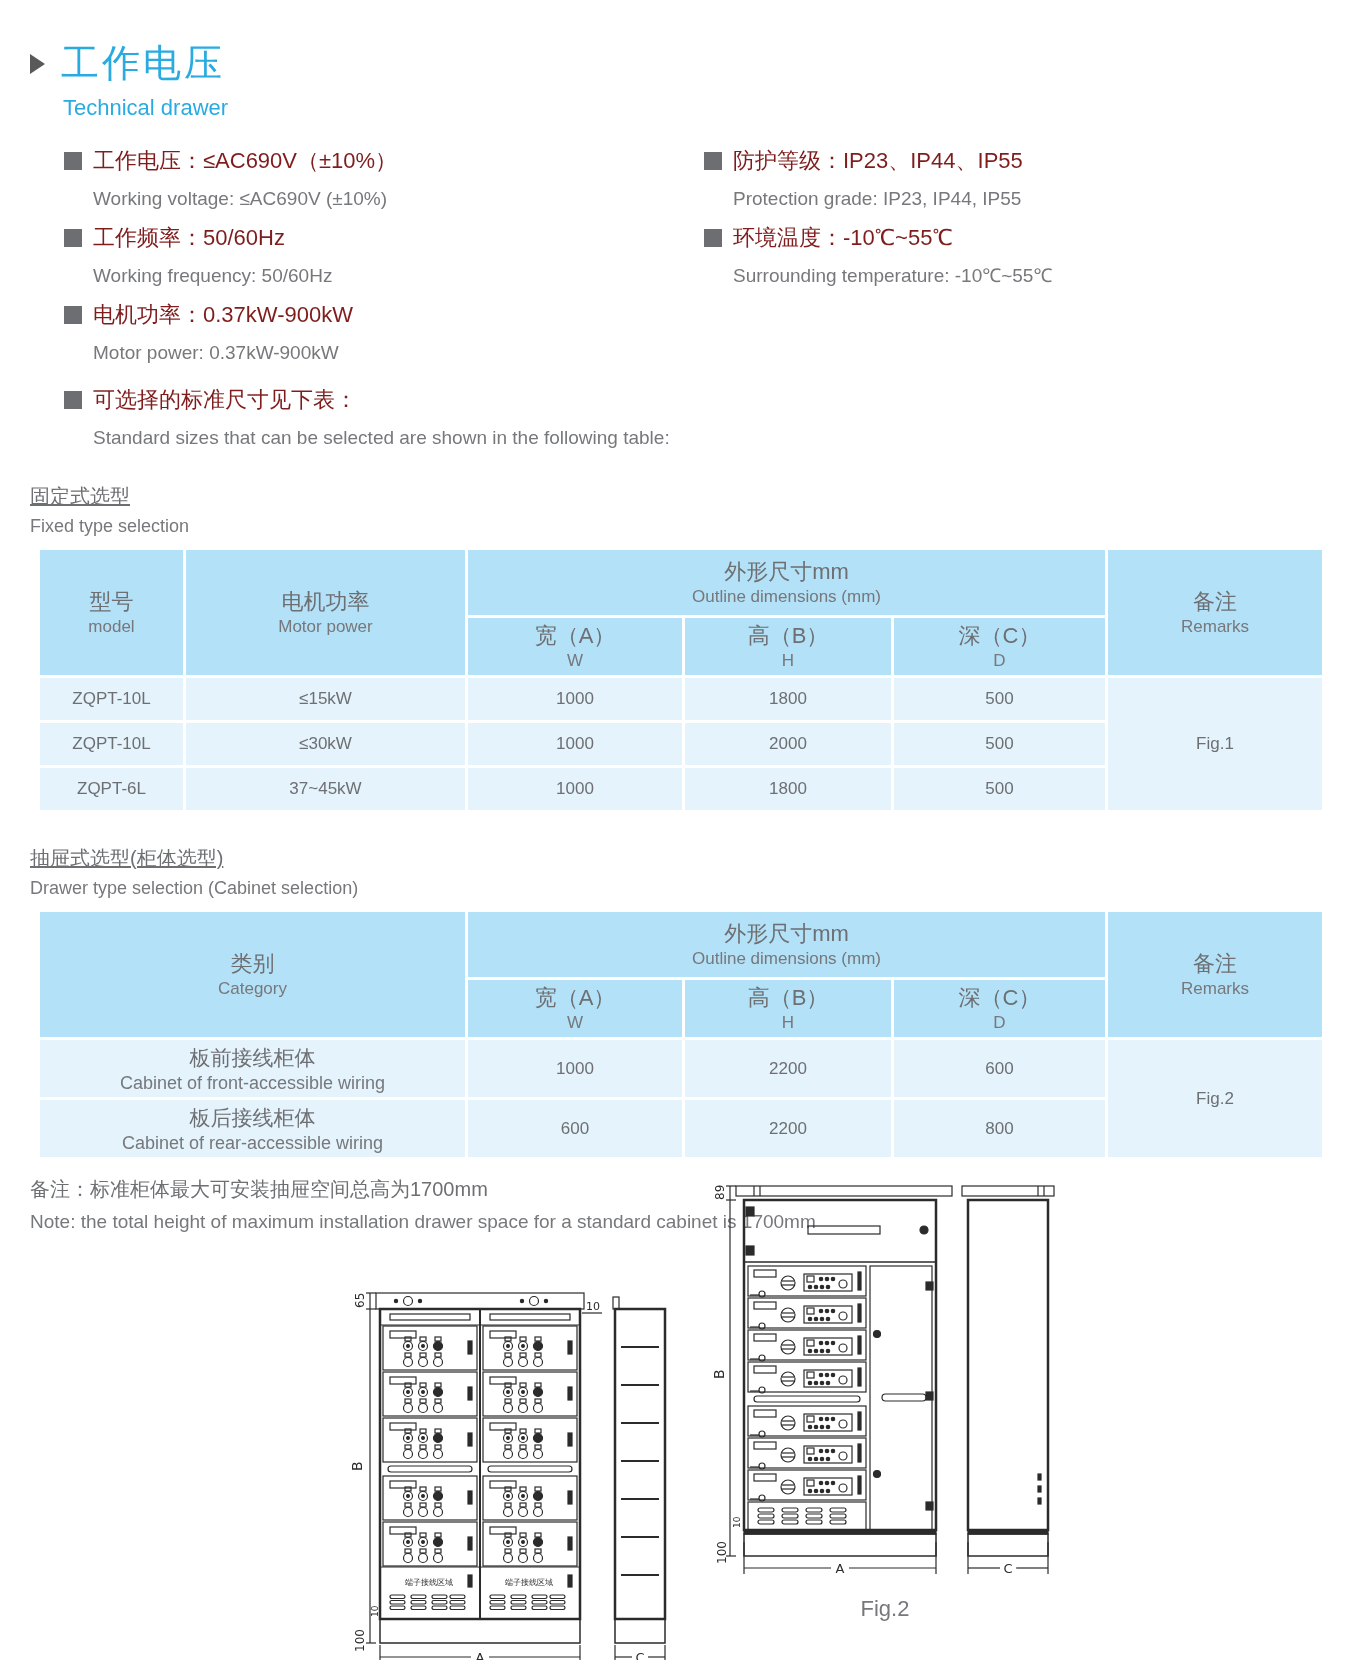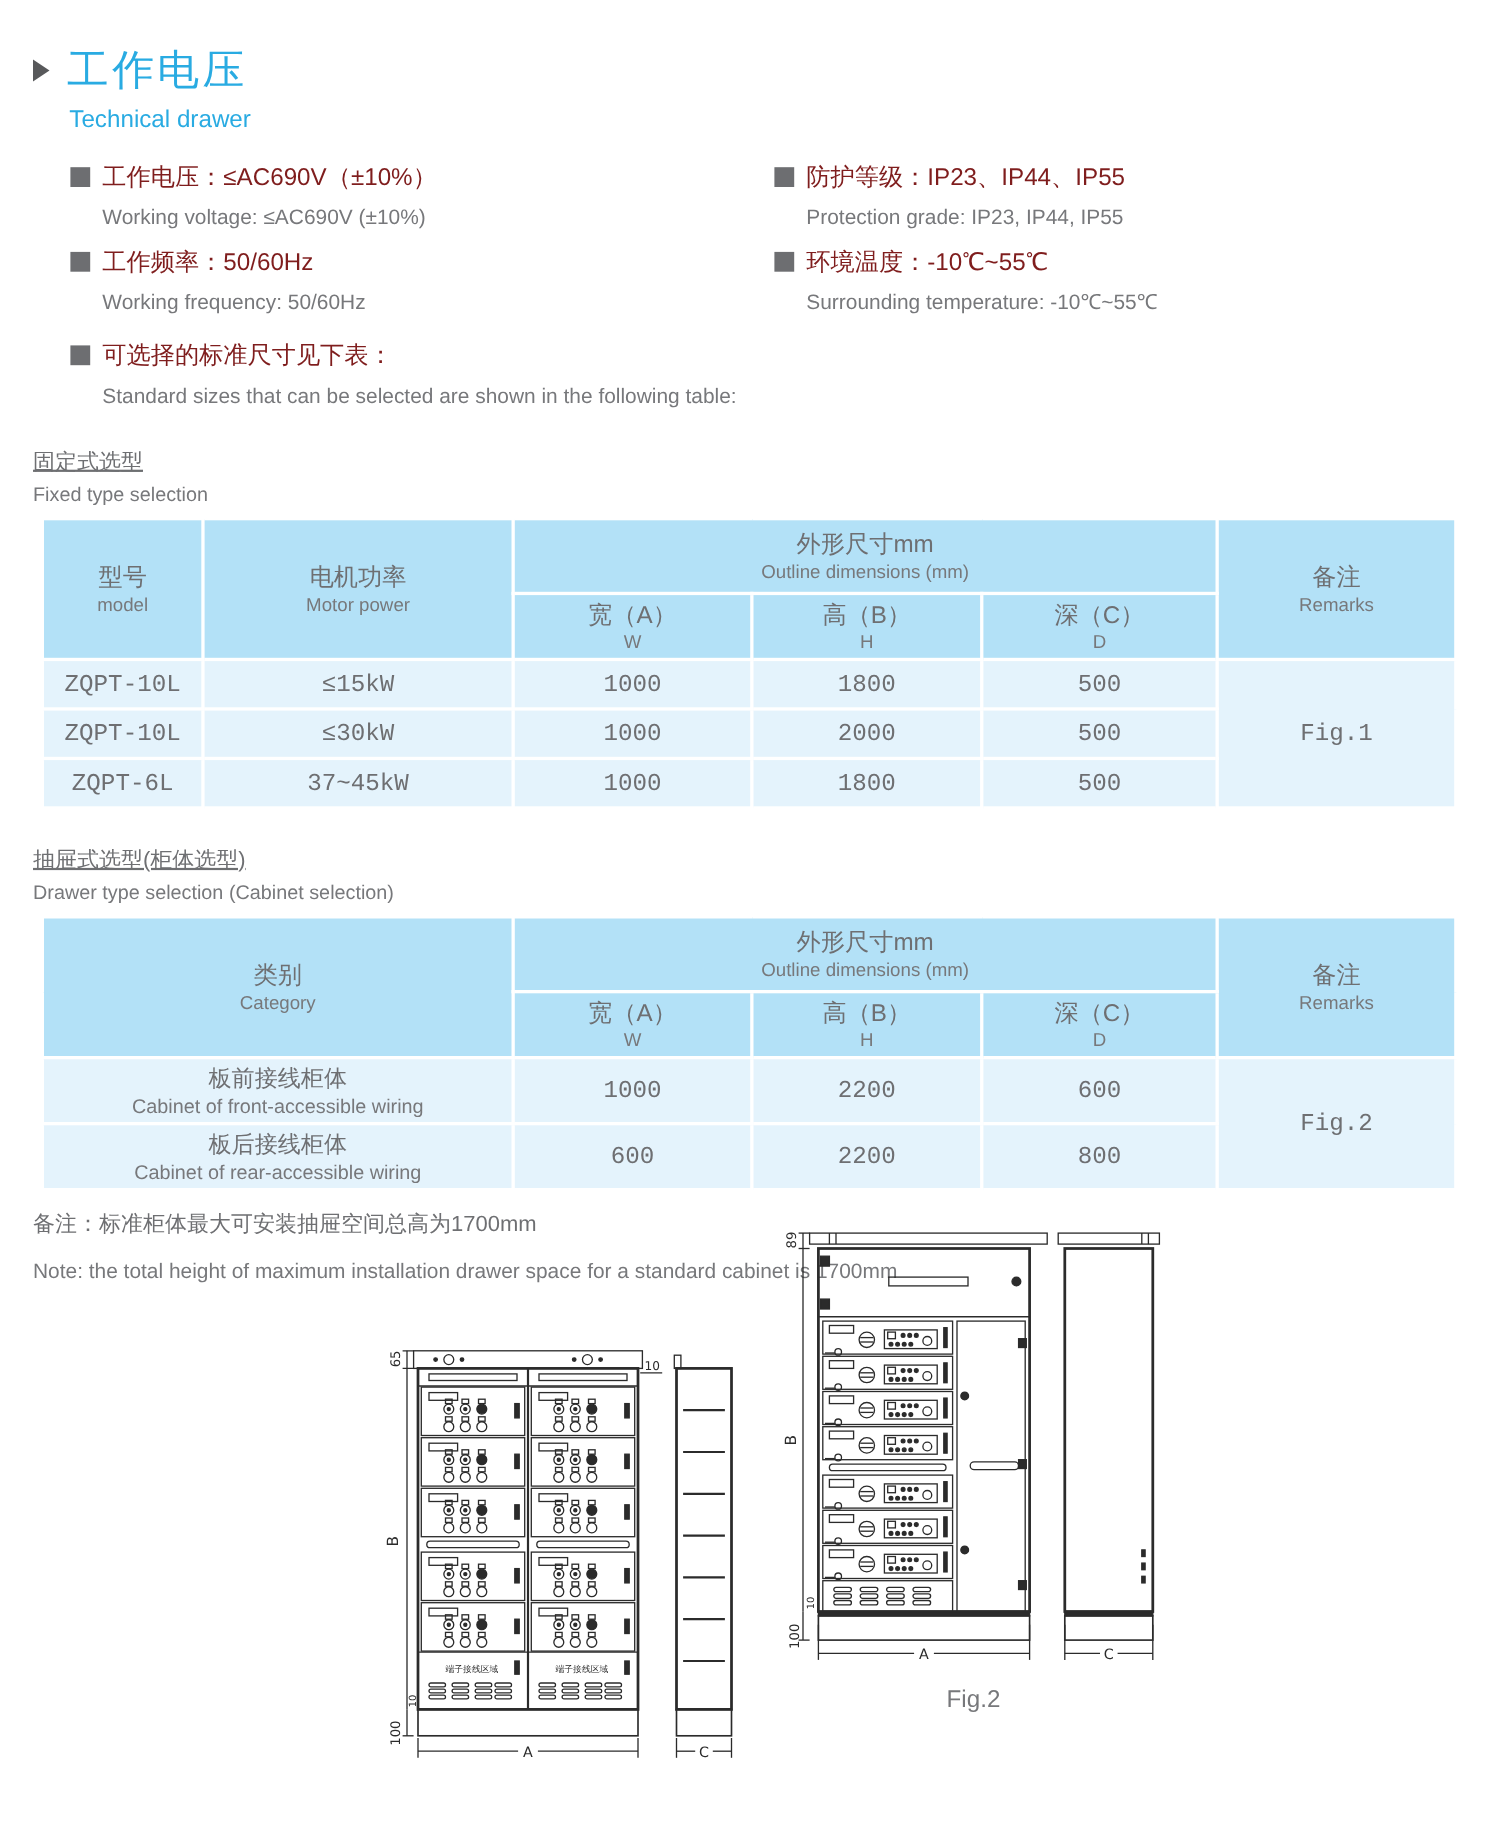--- a/index.html
+++ b/index.html
@@ -32,31 +32,31 @@
   .tbl-label-en { font-size:18px; color:#77787b; margin:6px 0 10px 0; }
 
   
   table { border-collapse:collapse; table-layout:fixed; width:1285px; margin-left:7px; }
   th, td { border:3px solid #ffffff; text-align:center; vertical-align:middle;
            font-weight:normal; padding:0; }
   thead th { background:#b3e1f7; }
   tbody td { background:#e4f3fc; }
   .zh { display:block; font-size:22px; color:#6e6f72; line-height:28px; }
   .en { display:block; font-size:17px; color:#77787b; line-height:22px; }
-  .cell-num { font-size:22px; color:#6e6f72;font-family:Liberation Mono, monospace; }
+  .cell-num { font-size:17px; color:#6e6f72; }
   .hdr1 { height:68px; }
   .hdr2 { height:60px; }
   .row-fixed { height:45px; }
   .row-drawer { height:60px; }
   .cat-zh { font-size:21px; }
   .cat-en { font-size:18px; }
 
   
   .note-zh { font-size:20px; color:#6e6f72; margin-top:16px; }
-  .note-en { font-size:19px; color:#77787b; margin-top:20px; }
+  .note-en { font-size:19px; color:#77787b; margin-top:8px; }
 
   
   .figures { position:relative; height:470px; margin-top:16px; }
   .fig-group { position:absolute; text-align:center; }
   .fig-one { left:300px; top:30px; }
   .fig-two { left:670px; top:-75px; }
   .fig-caption { font-size:22px; color:#77787b; margin-top:6px; }
   svg text { font-family:"DejaVu Sans", sans-serif; fill:#2b2b2b; }
   .cad { stroke:#2b2b2b; fill:none; stroke-width:1.2; }
 </style>
@@ -79,20 +79,27 @@
             <span>工作电压：≤AC690V（±10%）</span>
           </div>
         <div class="spec-en">Working voltage: ≤AC690V (±10%)</div>
       </div>
       <div class="spec">
         <div class="spec-zh">
             <span class="bullet"></span>
             <span>工作频率：50/60Hz</span>
           </div>
         <div class="spec-en">Working frequency: 50/60Hz</div>
+      </div>
+      <div class="spec">
+        <div class="spec-zh">
+            <span class="bullet"></span>
+            <span>电机功率：0.37kW-900kW</span>
+          </div>
+        <div class="spec-en">Motor power: 0.37kW-900kW</div>
       </div>
     </div>
     <div>
       <div class="spec">
         <div class="spec-zh">
             <span class="bullet"></span>
             <span>防护等级：IP23、IP44、IP55</span>
           </div>
         <div class="spec-en">Protection grade: IP23, IP44, IP55</div>
       </div>

